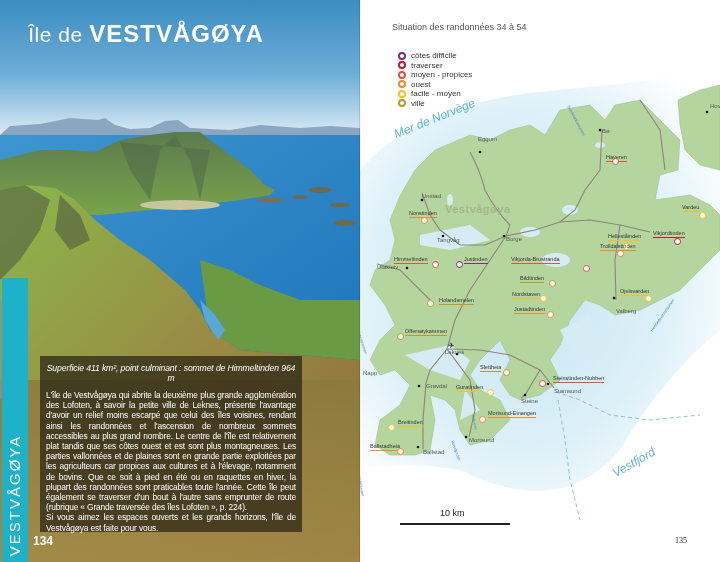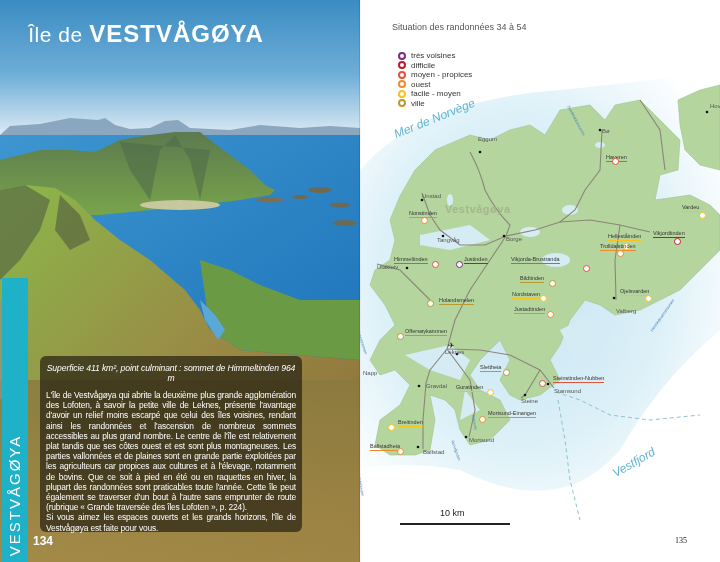--- a/index.html
+++ b/index.html
@@ -19,21 +19,21 @@
   .left-title .lt-big { font-weight: bold; font-size: 24px; letter-spacing: 1px; }
 
   .side-tab { position: absolute; left: 2px; top: 278px; width: 26px; height: 284px; background: #1fb1c8; }
   .side-tab-label { position: absolute; left: 2px; top: 278px; width: 26px; height: 284px;
     display: flex; align-items: flex-end; justify-content: center; }
   .side-tab-label span { display: block; transform: rotate(-90deg); transform-origin: center; white-space: nowrap;
     color: #fff; font-family: "Liberation Sans", sans-serif; font-size: 15px; letter-spacing: 2px;
     margin-bottom: 58px; }
 
   .textbox { position: absolute; left: 40px; top: 356px; width: 262px; height: 176px;
-    background: rgba(40, 35, 20, 0.72); padding: 5px 6px; color: #fff; border-radius: 6px; }
+    background: rgba(40, 35, 20, 0.72); padding: 5px 6px; color: #fff; }
   .tb-head { font-family: "Liberation Sans", sans-serif; font-style: italic; font-size: 8.6px; text-align: center;
     margin: 2px 0 7px; letter-spacing: -0.1px; }
   .tb-body { font-family: "Liberation Sans", sans-serif; font-size: 8.4px; line-height: 10.2px; text-align: justify;
     letter-spacing: -0.15px; }
   .page-num-left { position: absolute; left: 33px; top: 534px; color: #fff; font-family: "Liberation Sans", sans-serif;
     font-size: 12px; font-weight: bold; }
 
   
   .right-page { position: relative; width: 360px; height: 562px; background: #ffffff; overflow: hidden; }
   .map-svg { position: absolute; left: 0; top: 0; width: 360px; height: 562px; }
@@ -197,25 +197,25 @@
       </g>
 
       <text x="88" y="348" font-size="8" fill="#222" font-family="DejaVu Sans, sans-serif">✈</text>
     </svg>
 
     <div class="map-title">Situation des randonnées  34 à 54</div>
 
     <div class="legend">
       <div class="legend-item">
         <span class="legend-dot" style="border-color:#7b2d7f"></span>
-        <span class="legend-label">très voisines</span>
+        <span class="legend-label">côtes difficile</span>
       </div>
       <div class="legend-item">
         <span class="legend-dot" style="border-color:#c0182e"></span>
-        <span class="legend-label">difficile</span>
+        <span class="legend-label">traverser</span>
       </div>
       <div class="legend-item">
         <span class="legend-dot" style="border-color:#e2533a"></span>
         <span class="legend-label">moyen - propices</span>
       </div>
       <div class="legend-item">
         <span class="legend-dot" style="border-color:#ef8a2c"></span>
         <span class="legend-label">ouest</span>
       </div>
       <div class="legend-item">

